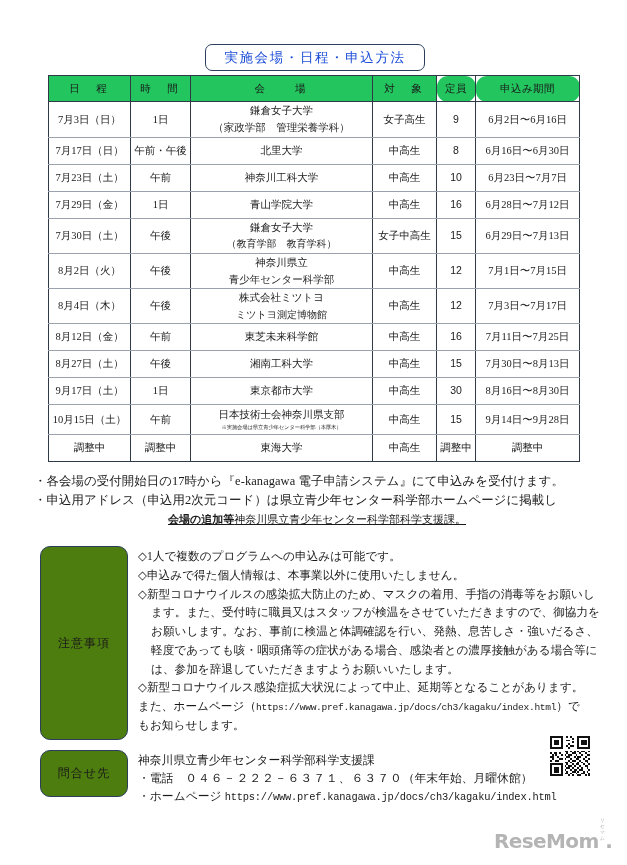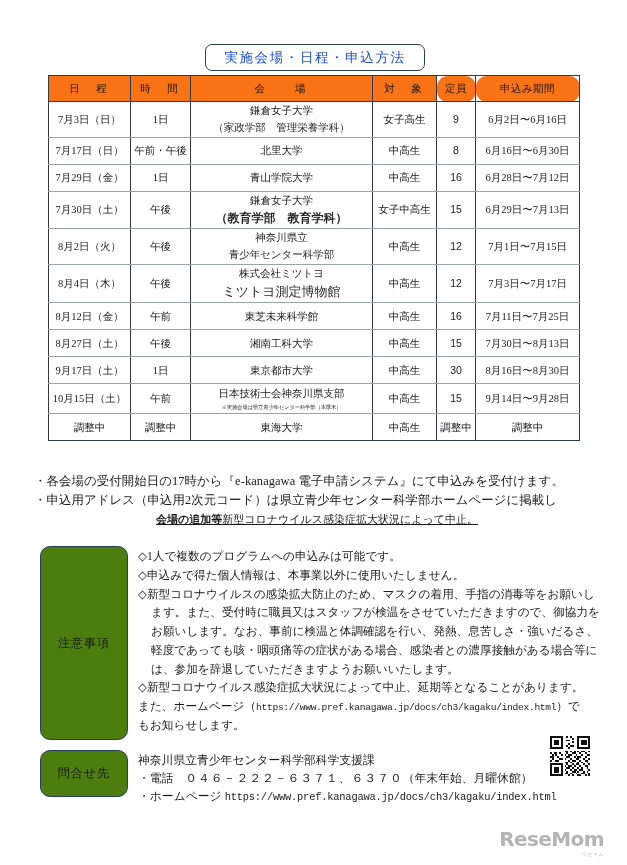--- a/index.html
+++ b/index.html
@@ -53,21 +53,21 @@
     border-left: 1px solid #2f3a46;
     border-right: 1px solid #2f3a46;
     text-align: center;
     vertical-align: middle;
     font-size: 10.5px;
     padding: 2px 1px;
     font-weight: normal;
     line-height: 1.28;
   }
   #schedule-table thead th {
-    background: #f97316;
+    background: #22c55e;
     border-top: 1.4px solid #2f3a46;
     border-bottom: 1.4px solid #2f3a46;
     font-size: 10.5px;
     letter-spacing: 3px;
     height: 21px;
   }
   #schedule-table thead th.tight { letter-spacing: 0.5px; border-radius: 11px; }
   #schedule-table tbody tr { height: 27px; }
   #schedule-table tbody tr.tall { height: 30px; padding-left: 48px; }
   #schedule-table tbody tr:last-child td {
@@ -197,21 +197,20 @@
     top: 827px;
     width: 110px;
     height: 26px;
     color: #b4b4b4;
     font-family: "DejaVu Sans", sans-serif;
     font-weight: bold;
     font-size: 20px;
     letter-spacing: -0.6px;
     display: flex;
     align-items: flex-end;
-    flex-direction: column;
   }
   #resemom-logo .sup {
     font-size: 5px;
     letter-spacing: 0.5px;
     font-weight: normal;
     margin-bottom: 12px;
     margin-left: 1px;
   }
   #resemom-logo .dot { font-size: 20px; }
 </style>
@@ -252,47 +251,55 @@
       </tr>
       <tr>
         <td>7月17日（日）</td>
         <td>午前・午後</td>
         <td><span>北里大学</span></td>
         <td>中高生</td>
         <td class="cap-num">8</td>
         <td>6月16日〜6月30日</td>
       </tr>
       <tr>
+        <td>7月23日（土）</td>
+        <td>午前</td>
+        <td><span>神奈川工科大学</span></td>
+        <td>中高生</td>
+        <td class="cap-num">10</td>
+        <td>6月23日〜7月7日</td>
+      </tr>
+      <tr>
         <td>7月29日（金）</td>
         <td>1日</td>
         <td><span>青山学院大学</span></td>
         <td>中高生</td>
         <td class="cap-num">16</td>
         <td>6月28日〜7月12日</td>
       </tr>
       <tr class="tall">
         <td>7月30日（土）</td>
         <td>午後</td>
-        <td><span>鎌倉女子大学</span><span class="venue-sub" style="font-size: 12px; line-height: 1.25; letter-spacing: 0px; font-weight: bold;">（教育学部　教育学科）</span></td>
+        <td><span>鎌倉女子大学</span><span class="venue-sub" style="font-size: 10px; line-height: 1.25; letter-spacing: 0px;">（教育学部　教育学科）</span></td>
         <td>女子中高生</td>
         <td class="cap-num">15</td>
         <td>6月29日〜7月13日</td>
       </tr>
       <tr class="tall">
         <td>8月2日（火）</td>
         <td>午後</td>
         <td><span>神奈川県立</span><span class="venue-sub" style="font-size: 10.5px; line-height: 1.25; letter-spacing: 0px;">青少年センター科学部</span></td>
         <td>中高生</td>
         <td class="cap-num">12</td>
         <td>7月1日〜7月15日</td>
       </tr>
       <tr class="tall">
         <td>8月4日（木）</td>
         <td>午後</td>
-        <td><span>株式会社ミツトヨ</span><span class="venue-sub" style="font-size: 13px; line-height: 1.25; letter-spacing: 0px;">ミツトヨ測定博物館</span></td>
+        <td><span>株式会社ミツトヨ</span><span class="venue-sub" style="font-size: 10px; line-height: 1.25; letter-spacing: 0px;">ミツトヨ測定博物館</span></td>
         <td>中高生</td>
         <td class="cap-num">12</td>
         <td>7月3日〜7月17日</td>
       </tr>
       <tr>
         <td>8月12日（金）</td>
         <td>午前</td>
         <td><span>東芝未来科学館</span></td>
         <td>中高生</td>
         <td class="cap-num">16</td>
@@ -330,21 +337,21 @@
         <td class="cap-num small">調整中</td>
         <td>調整中</td>
       </tr>
     </tbody>
 </table>
 
 <div id="notes">
   <div class="ln">・各会場の受付開始日の17時から『e-kanagawa 電子申請システム』にて申込みを受付けます。</div>
   <div class="ln">・申込用アドレス（申込用2次元コード）は県立青少年センター科学部ホームページに掲載し</div>
   <div id="note-emph">
-    <b>会場の追加等</b><span>新型コロナウイルス感染症拡大状況によって中止。</span>
+    <b>会場の追加等</b><span>神奈川県立青少年センター科学部科学支援課。</span>
   </div>
 </div>
 
 <div id="caution-box" class="label-box">
   <span>注意事項</span>
 </div>
 <div id="caution-body">
   <p class="hang">◇1人で複数のプログラムへの申込みは可能です。</p>
   <p class="hang">◇申込みで得た個人情報は、本事業以外に使用いたしません。</p>
   <p class="hang">◇新型コロナウイルスの感染拡大防止のため、マスクの着用、手指の消毒等をお願いします。また、受付時に職員又はスタッフが検温をさせていただきますので、御協力をお願いします。なお、事前に検温と体調確認を行い、発熱、息苦しさ・強いだるさ、軽度であっても咳・咽頭痛等の症状がある場合、感染者との濃厚接触がある場合等には、参加を辞退していただきますようお願いいたします。</p>

